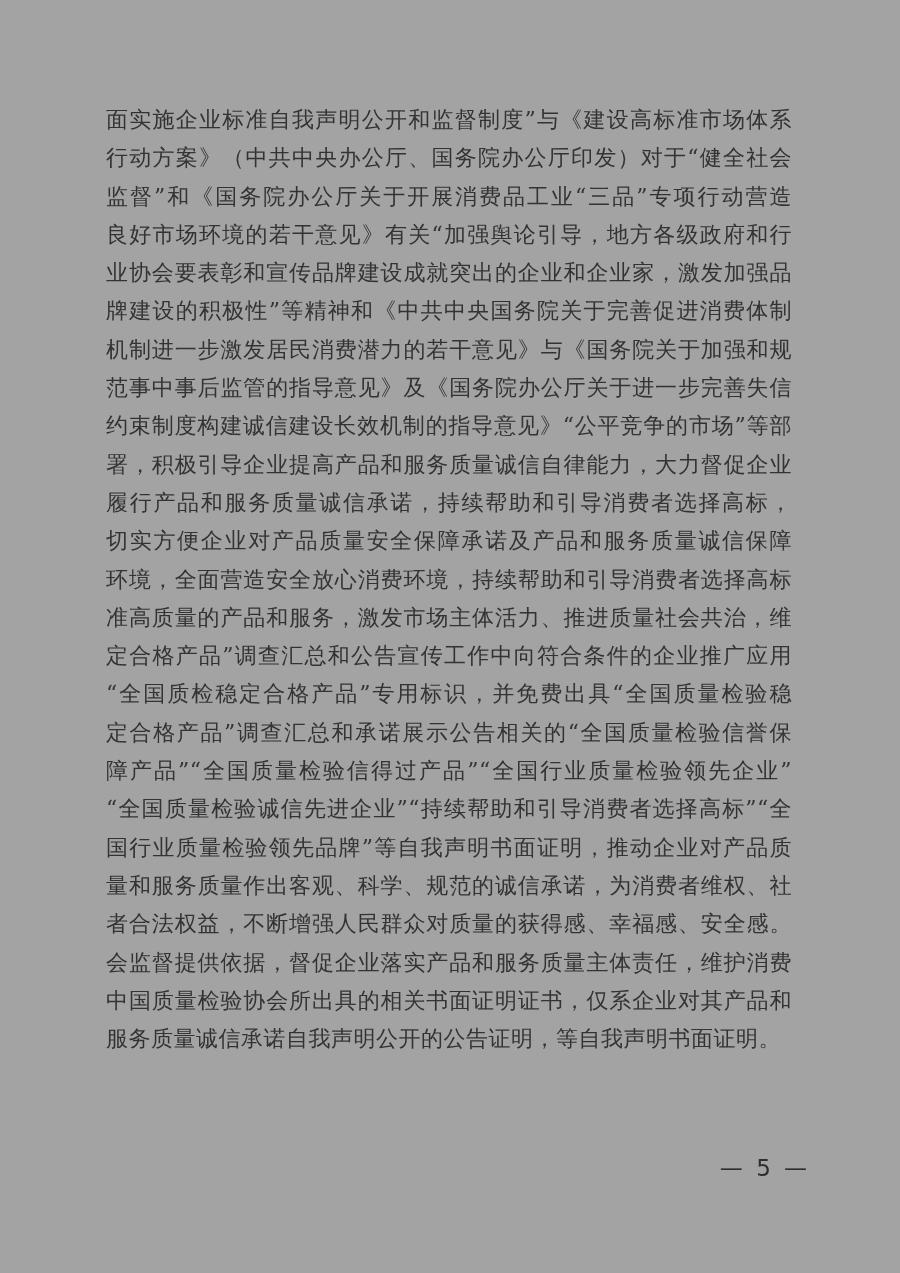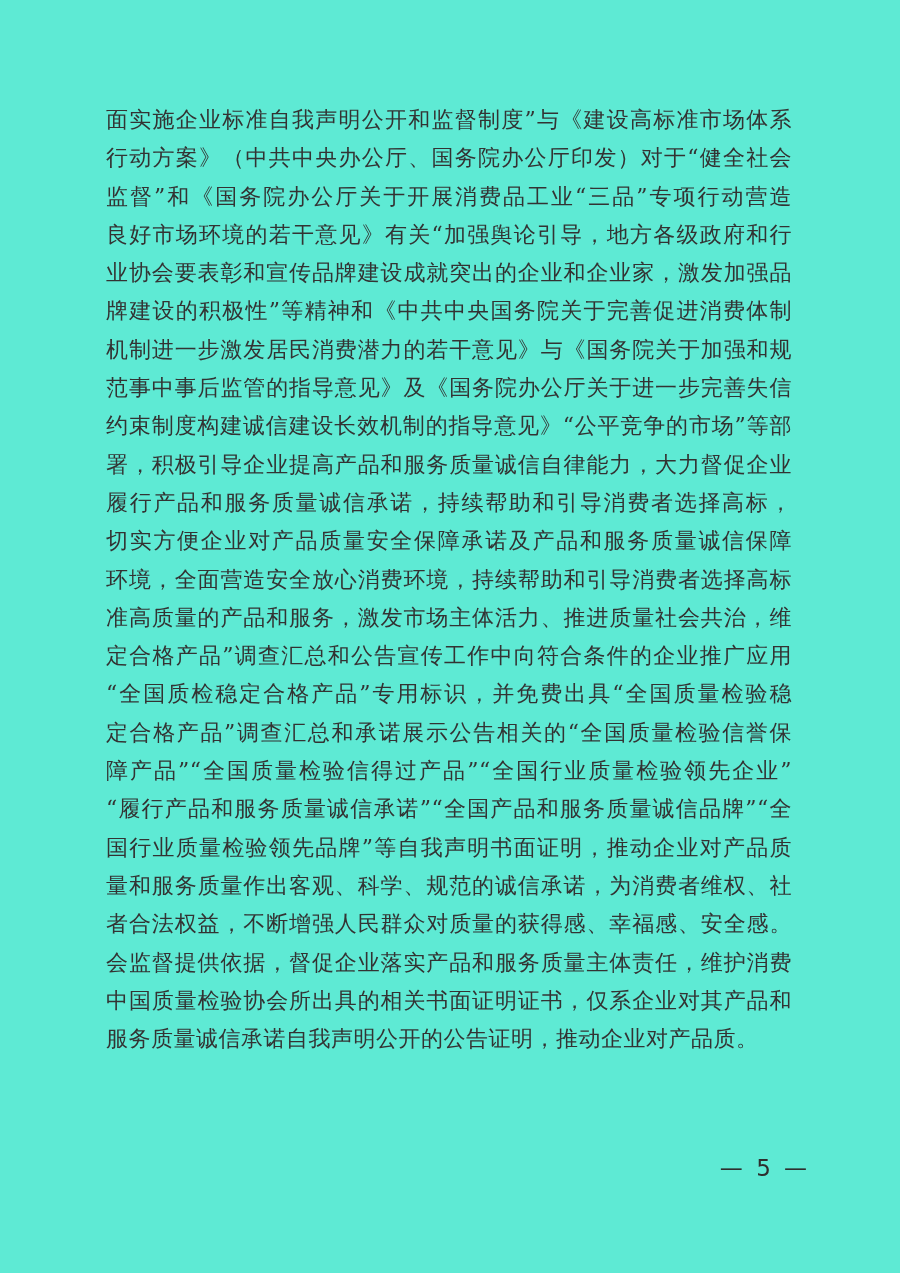--- a/index.html
+++ b/index.html
@@ -5,21 +5,21 @@
   html, body {
     margin: 0;
     padding: 0;
     background: #e8e8e8;
   }
   .page {
     position: relative;
     width: 900px;
     height: 1273px;
     margin: 0 auto;
-    background: #5eead4;
+    background: #a3a3a3;
     font-family: "DejaVu Serif", "Liberation Serif", serif;
     overflow: hidden;
   }
   .textblock {
     position: absolute;
     left: 106px;
     top: 101px;
     width: 686px;
   }
   .line {
@@ -74,23 +74,23 @@
     <div class="line">约束制度构建诚信建设长效机制的指导意见》“公平竞争的市场”等部</div>
     <div class="line">署，积极引导企业提高产品和服务质量诚信自律能力，大力督促企业</div>
     <div class="line">履行产品和服务质量诚信承诺，持续帮助和引导消费者选择高标，</div>
     <div class="line">切实方便企业对产品质量安全保障承诺及产品和服务质量诚信保障</div>
     <div class="line">环境，全面营造安全放心消费环境，持续帮助和引导消费者选择高标</div>
     <div class="line">准高质量的产品和服务，激发市场主体活力、推进质量社会共治，维</div>
     <div class="line">定合格产品”调查汇总和公告宣传工作中向符合条件的企业推广应用</div>
     <div class="line">“全国质检稳定合格产品”专用标识，并免费出具“全国质量检验稳</div>
     <div class="line">定合格产品”调查汇总和承诺展示公告相关的“全国质量检验信誉保</div>
     <div class="line">障产品”“全国质量检验信得过产品”“全国行业质量检验领先企业”</div>
-    <div class="line">“履行产品和服务质量诚信承诺”“全国产品和服务质量诚信品牌”“全</div>
+    <div class="line">“全国质量检验诚信先进企业”“持续帮助和引导消费者选择高标”“全</div>
     <div class="line">国行业质量检验领先品牌”等自我声明书面证明，推动企业对产品质</div>
     <div class="line">量和服务质量作出客观、科学、规范的诚信承诺，为消费者维权、社</div>
     <div class="line">者合法权益，不断增强人民群众对质量的获得感、幸福感、安全感。</div>
     <div class="line">会监督提供依据，督促企业落实产品和服务质量主体责任，维护消费</div>
     <div class="line">中国质量检验协会所出具的相关书面证明证书，仅系企业对其产品和</div>
-    <div class="line short">服务质量诚信承诺自我声明公开的公告证明，推动企业对产品质。</div>
+    <div class="line short">服务质量诚信承诺自我声明公开的公告证明，等自我声明书面证明。</div>
   </div>
 
   <div class="page-number">— 5 —</div>
 </div>
 
 </body></html>

